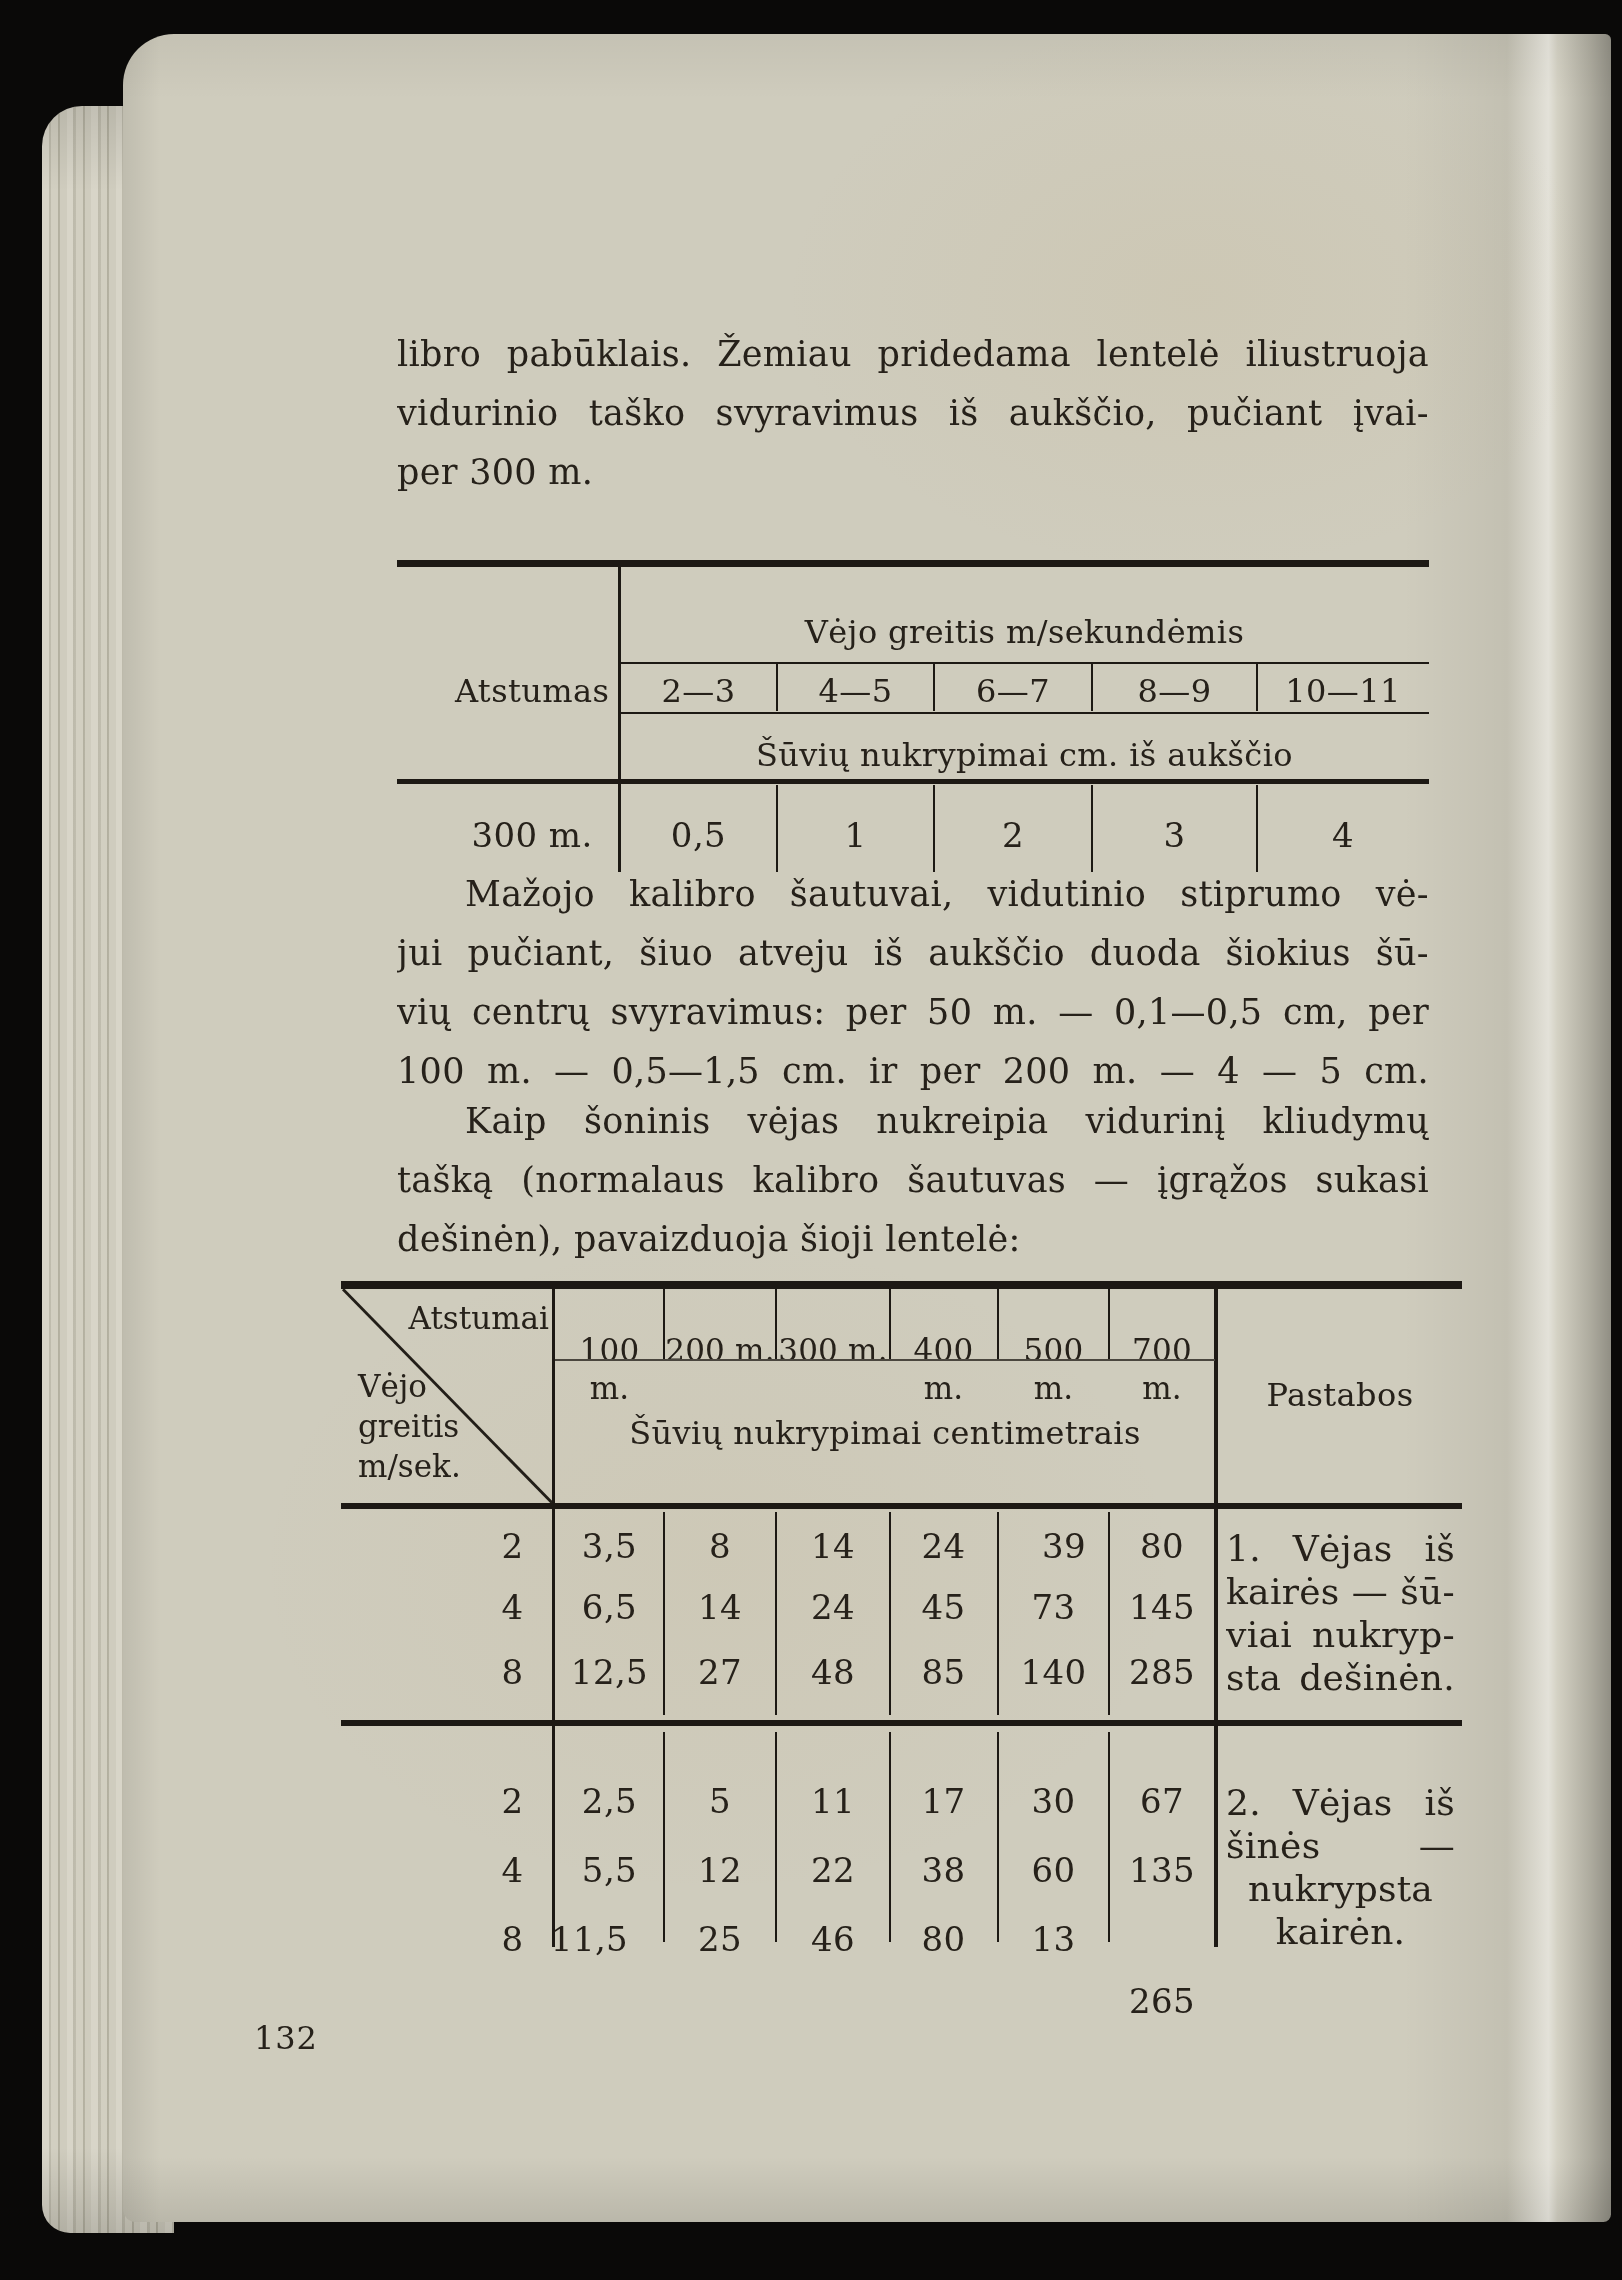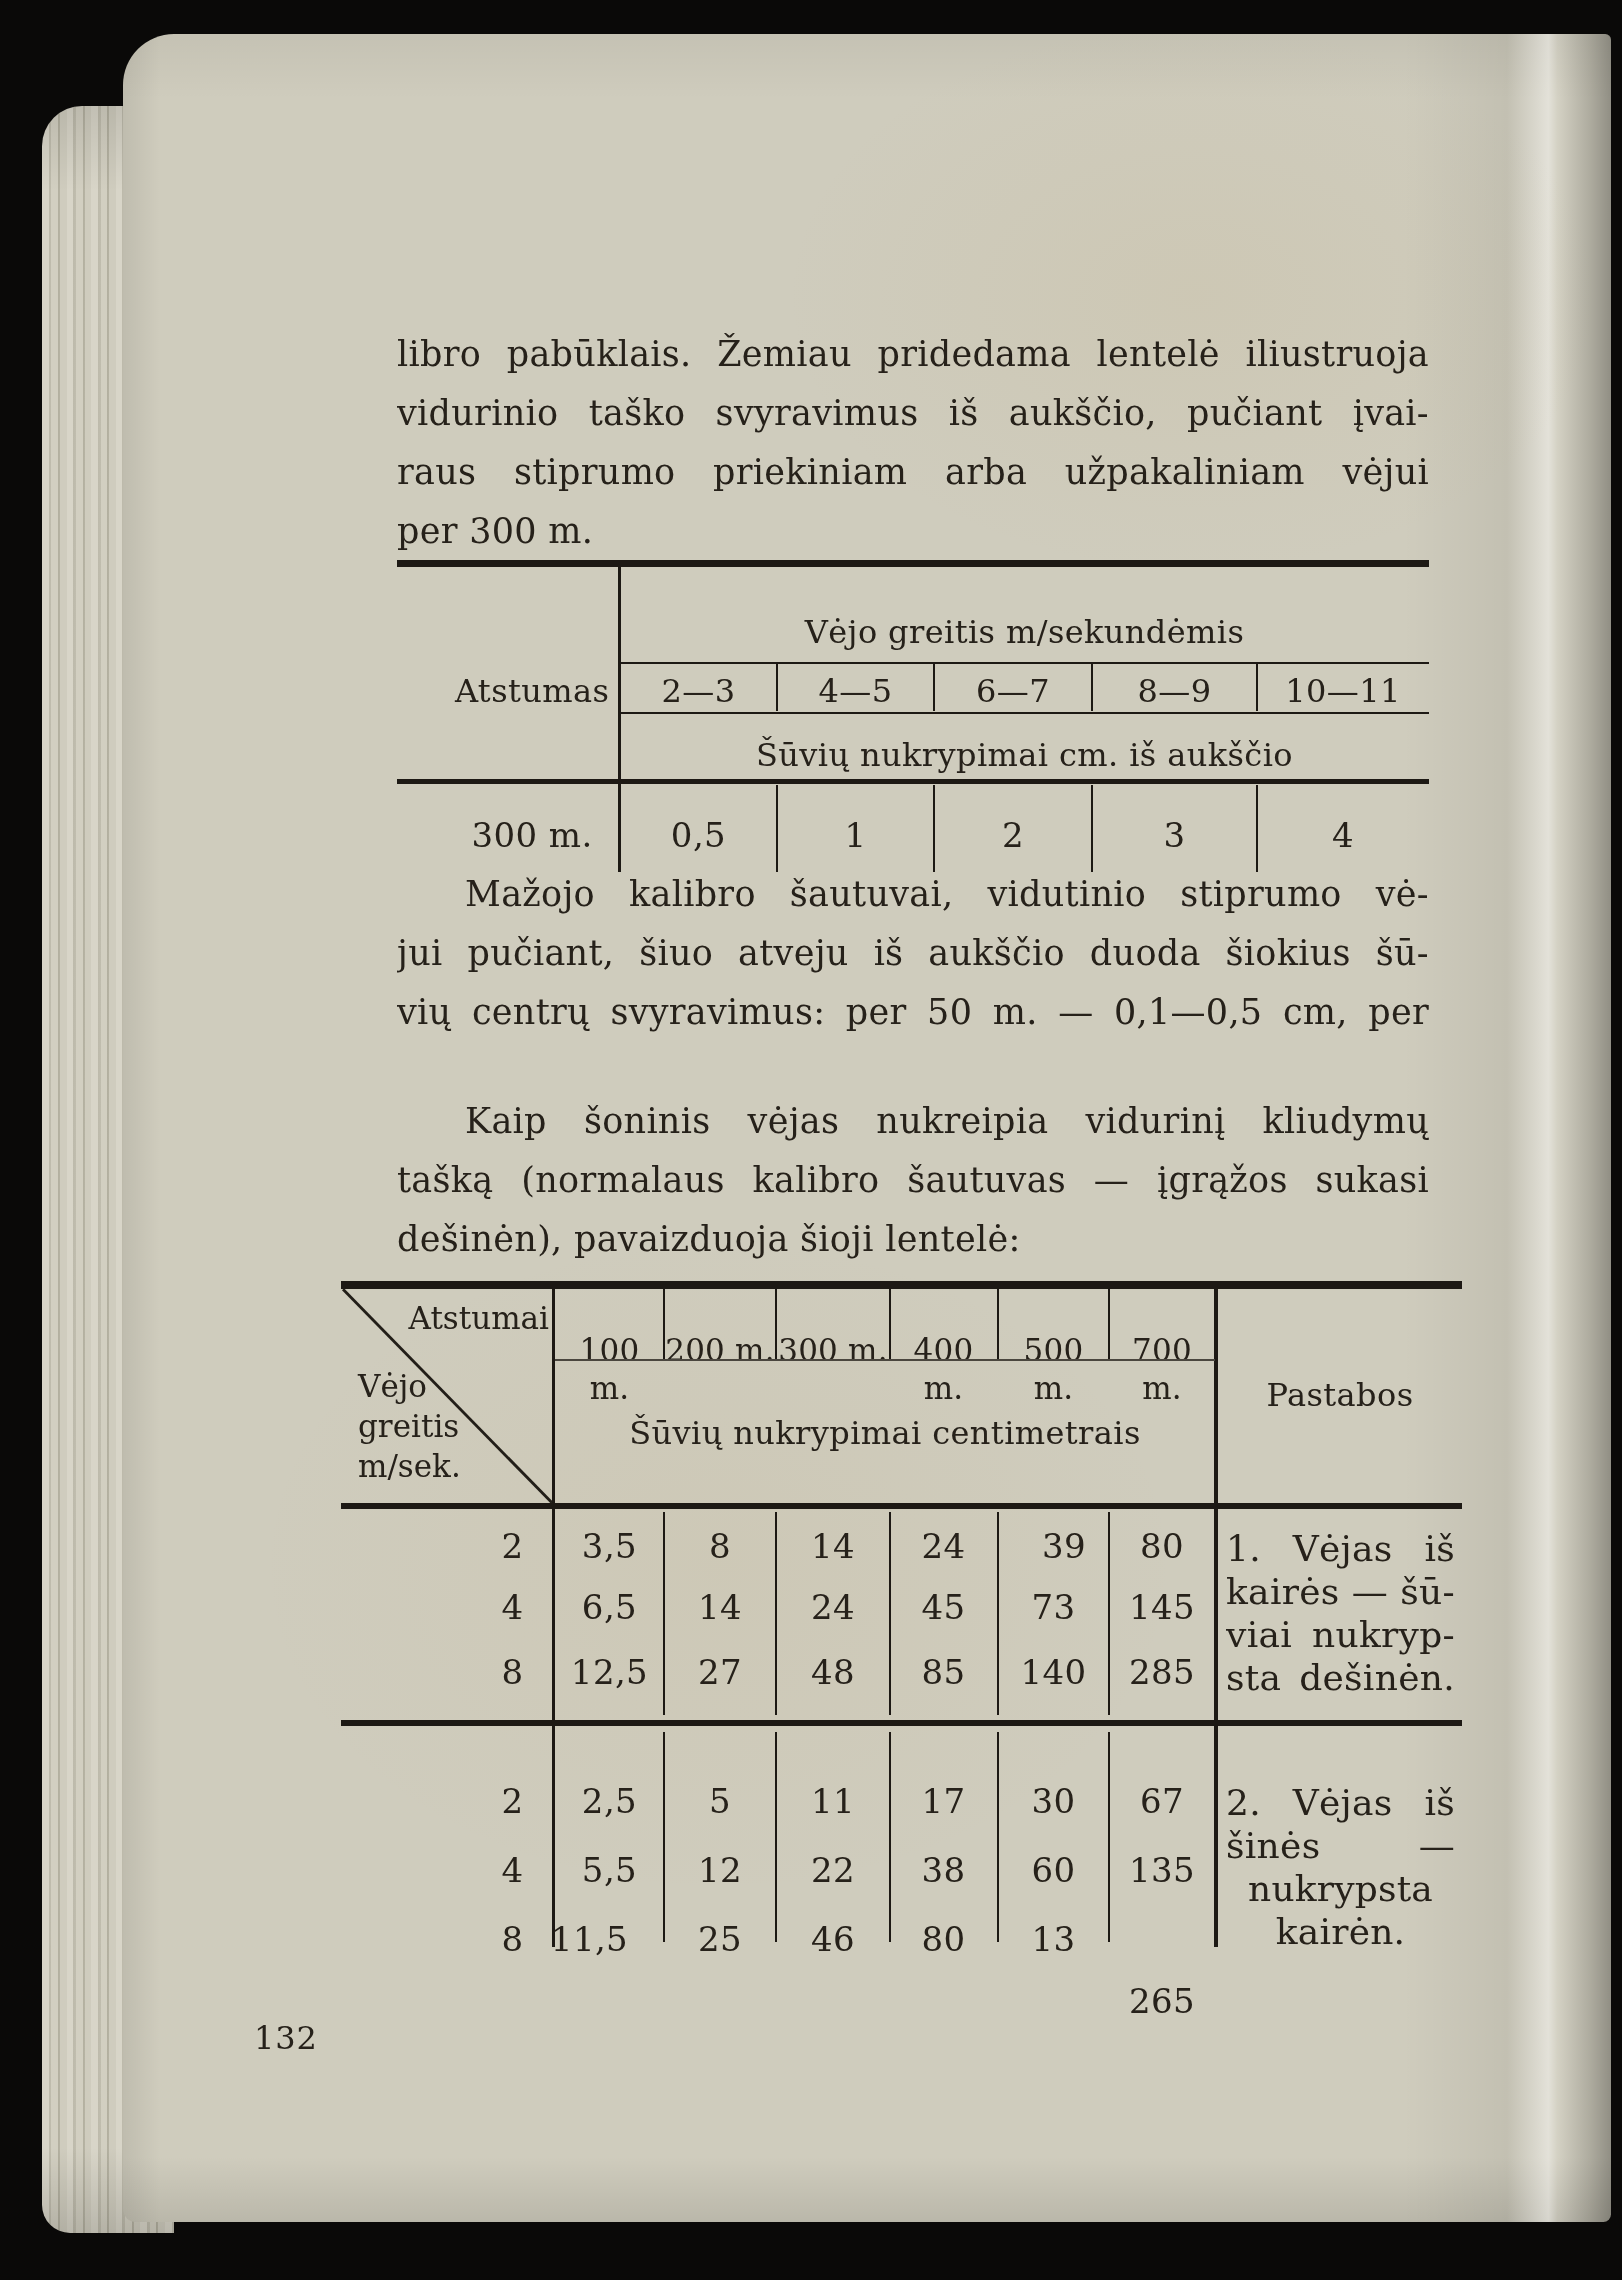--- a/index.html
+++ b/index.html
@@ -61,21 +61,20 @@
 <body>
 
 <div class="scene">
   <div class="stack"></div>
 
   <div class="page">
 
     <div class="para" style="left:274px; top:291px;">
       <span class="jline">libro pabūklais. Žemiau pridedama lentelė iliustruoja</span>
       <span class="jline">vidurinio taško svyravimus iš aukščio, pučiant įvai-</span>
-      <span class="jline">raus stiprumo priekiniam arba užpakaliniam vėjui</span>
       <span class="pline">per 300 m.</span>
     </div>
 
     <div class="rule" style="left:274px; top:526px; width:1032px; height:6.6px;"></div>
     <div class="rule" style="left:495px; top:526px; width:2.8px; height:312px;"></div>
 
     <div class="cellc t-med" style="left:497px; top:579px; width:809px;">Vėjo greitis m/sekundėmis</div>
 
     <div class="rule" style="left:497px; top:628px; width:809px; height:1.9px;"></div>
 
@@ -106,20 +105,21 @@
 
     <div class="rule" style="left:653px; top:751px; width:1.9px; height:87px;"></div>
     <div class="rule" style="left:810px; top:751px; width:1.9px; height:87px;"></div>
     <div class="rule" style="left:968px; top:751px; width:1.9px; height:87px;"></div>
     <div class="rule" style="left:1133px; top:751px; width:1.9px; height:87px;"></div>
 
     <div class="para" style="left:274px; top:831px;">
       <span class="jline indent">Mažojo kalibro šautuvai, vidutinio stiprumo vė-</span>
       <span class="jline">jui pučiant, šiuo atveju iš aukščio duoda šiokius šū-</span>
       <span class="jline">vių centrų svyravimus: per 50 m. — 0,1—0,5 cm, per</span>
+      <span class="jline">100 m. — 0,5—1,5 cm. ir per 200 m. — 4 — 5 cm.</span>
     </div>
 
     <div class="para" style="left:274px; top:1058px;">
       <span class="jline indent">Kaip šoninis vėjas nukreipia vidurinį  kliudymų</span>
       <span class="jline">tašką (normalaus kalibro šautuvas — įgrąžos sukasi</span>
       <span class="pline">dešinėn), pavaizduoja šioji lentelė:</span>
     </div>
 
     <div class="rule" style="left:218px; top:1247px; width:1121px; height:7.6px;"></div>
 

